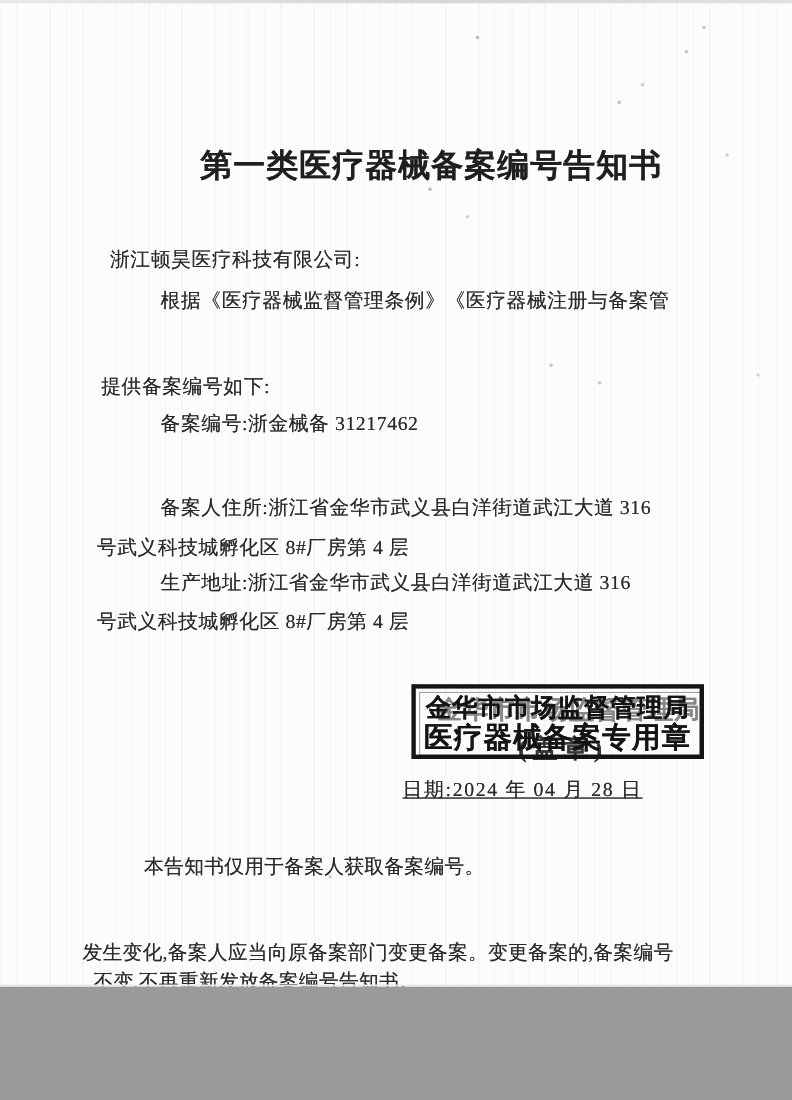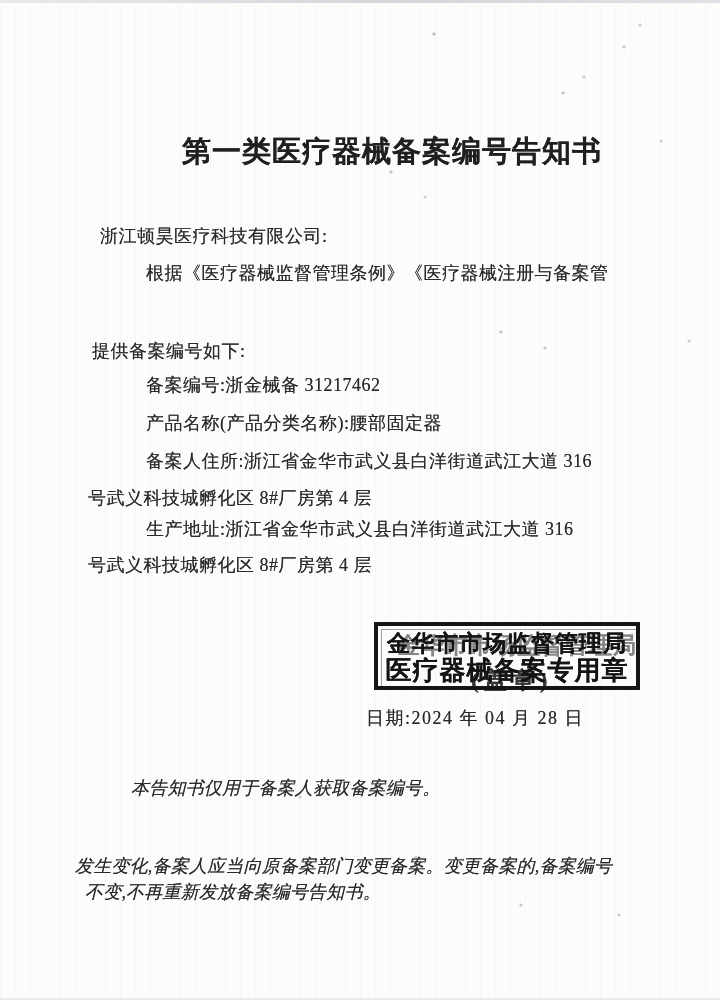--- a/index.html
+++ b/index.html
@@ -1,18 +1,18 @@
 <!DOCTYPE html>
 <html lang="zh"><head>
 <meta charset="utf-8">
 <style>
   html,body{margin:0;padding:0;background:#9a9a9a;}
   .page{
     position:relative;
-    width:720px;height:1000px;
+    width:720px;height:897px;
     margin:0 auto;
     overflow:hidden;
     background:
       repeating-linear-gradient(90deg, rgba(140,146,158,0.055) 0 1px, rgba(0,0,0,0) 1px 15px),
       #fcfcfb;
     font-family:"Liberation Serif","DejaVu Serif",serif;
     color:#2a2a2a;
   }
   .edge-top{position:absolute;top:0;left:0;right:0;height:3px;
     background:linear-gradient(90deg,#e8e9eb,#d4d6da 55%,#dfe1e4);}
@@ -39,22 +39,22 @@
     position:absolute;margin:0;white-space:nowrap;
     font-family:"Liberation Sans","DejaVu Sans",sans-serif;
     font-weight:700;font-size:29px;line-height:1;letter-spacing:1px;
     color:#1f1f1f;text-shadow:0 0 0.6px rgba(30,30,30,.8);
   }
   .line{
     position:absolute;white-space:nowrap;
     font-size:18px;line-height:1;letter-spacing:0.5px;
     text-shadow:0 0 0.5px rgba(42,42,42,.7);
   }
-  .note{font-size:18px;letter-spacing:0.2px;font-style:italic;}
-  .date{letter-spacing:1.5px;}
+  .note{font-size:18px;letter-spacing:0.2px;}
+  .date{letter-spacing:1.5px;text-decoration:underline;}
   .stamp{
     position:absolute;left:374px;top:622px;width:266px;height:68px;
     box-sizing:border-box;border:4px solid #151515;
     display:flex;flex-direction:column;align-items:center;justify-content:center;
     padding-top:3px;gap:3px;color:#141414;
   }
   .stamp::before{
     content:"";position:absolute;inset:1px;pointer-events:none;
     border:1px solid rgba(21,21,21,.40);
     transform:translate(2px,2px);
@@ -77,21 +77,20 @@
   <div class="speckles"></div>
 
   <h1 class="title" style="left:182px;top:137px">第一类医疗器械备案编号告知书</h1>
 
   <div class="line" style="left:100px;top:227px">浙江顿昊医疗科技有限公司:</div>
 
   <div class="line" style="left:146px;top:264px">根据《医疗器械监督管理条例》《医疗器械注册与备案管</div>
   <div class="line" style="left:92px;top:342px">提供备案编号如下:</div>
 
   <div class="line" style="left:146px;top:376px">备案编号:浙金械备 31217462</div>
-  <div class="line" style="left:146px;top:414px">产品名称(产品分类名称):腰部固定器</div>
   <div class="line" style="left:146px;top:452px">备案人住所:浙江省金华市武义县白洋街道武江大道 316</div>
   <div class="line" style="left:88px;top:489px">号武义科技城孵化区 8#厂房第 4 层</div>
   <div class="line" style="left:146px;top:520px">生产地址:浙江省金华市武义县白洋街道武江大道 316</div>
   <div class="line" style="left:88px;top:556px">号武义科技城孵化区 8#厂房第 4 层</div>
 
   <div class="stamp">
     <div class="stamp-line stamp-l1">
       <span>金华市市场监督管理局</span>
       <span class="ghost-dup">金华市市场监督管理局</span>
     </div>

